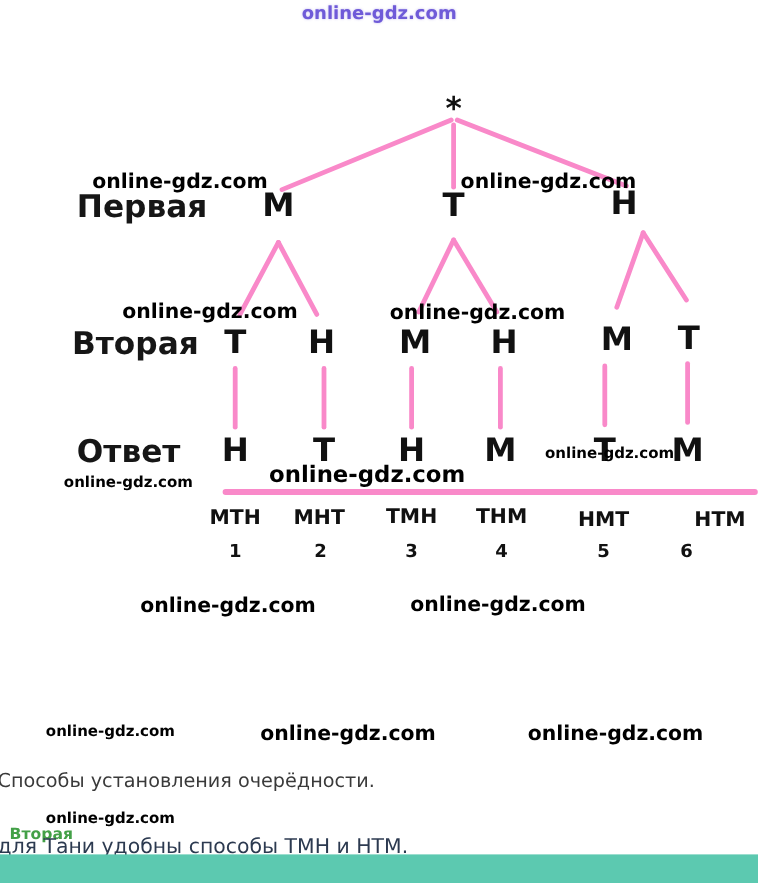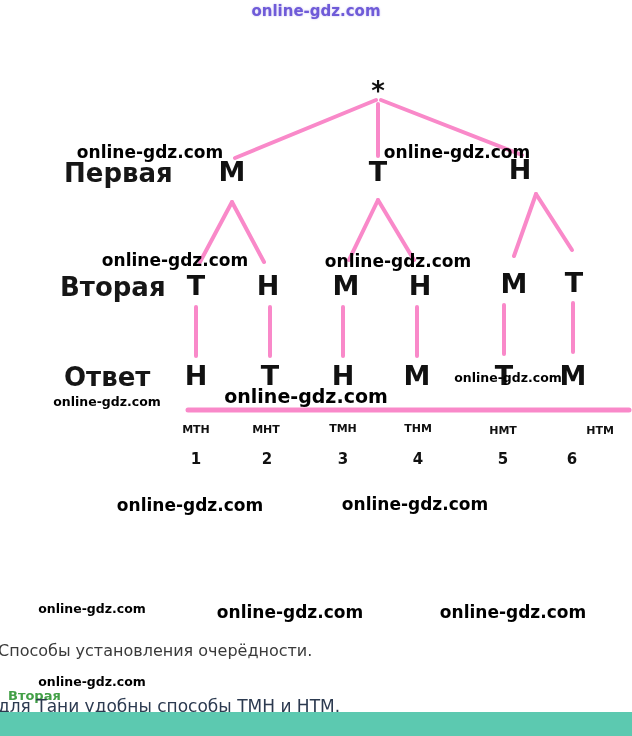--- a/index.html
+++ b/index.html
@@ -25,21 +25,21 @@
     position:absolute;
     font-size:26px;
     color:#161616;
     white-space:nowrap;
     line-height:1;
     font-weight:bold;
   }
   .way-code{
     position:absolute;
     transform:translateX(-50%);
-    font-size:11px;
+    font-size:17px;
     font-weight:bold;
     color:#111;
     line-height:1;
     white-space:nowrap;
   }
   .way-num{
     position:absolute;
     transform:translateX(-50%);
     font-size:15px;
     font-weight:bold;

